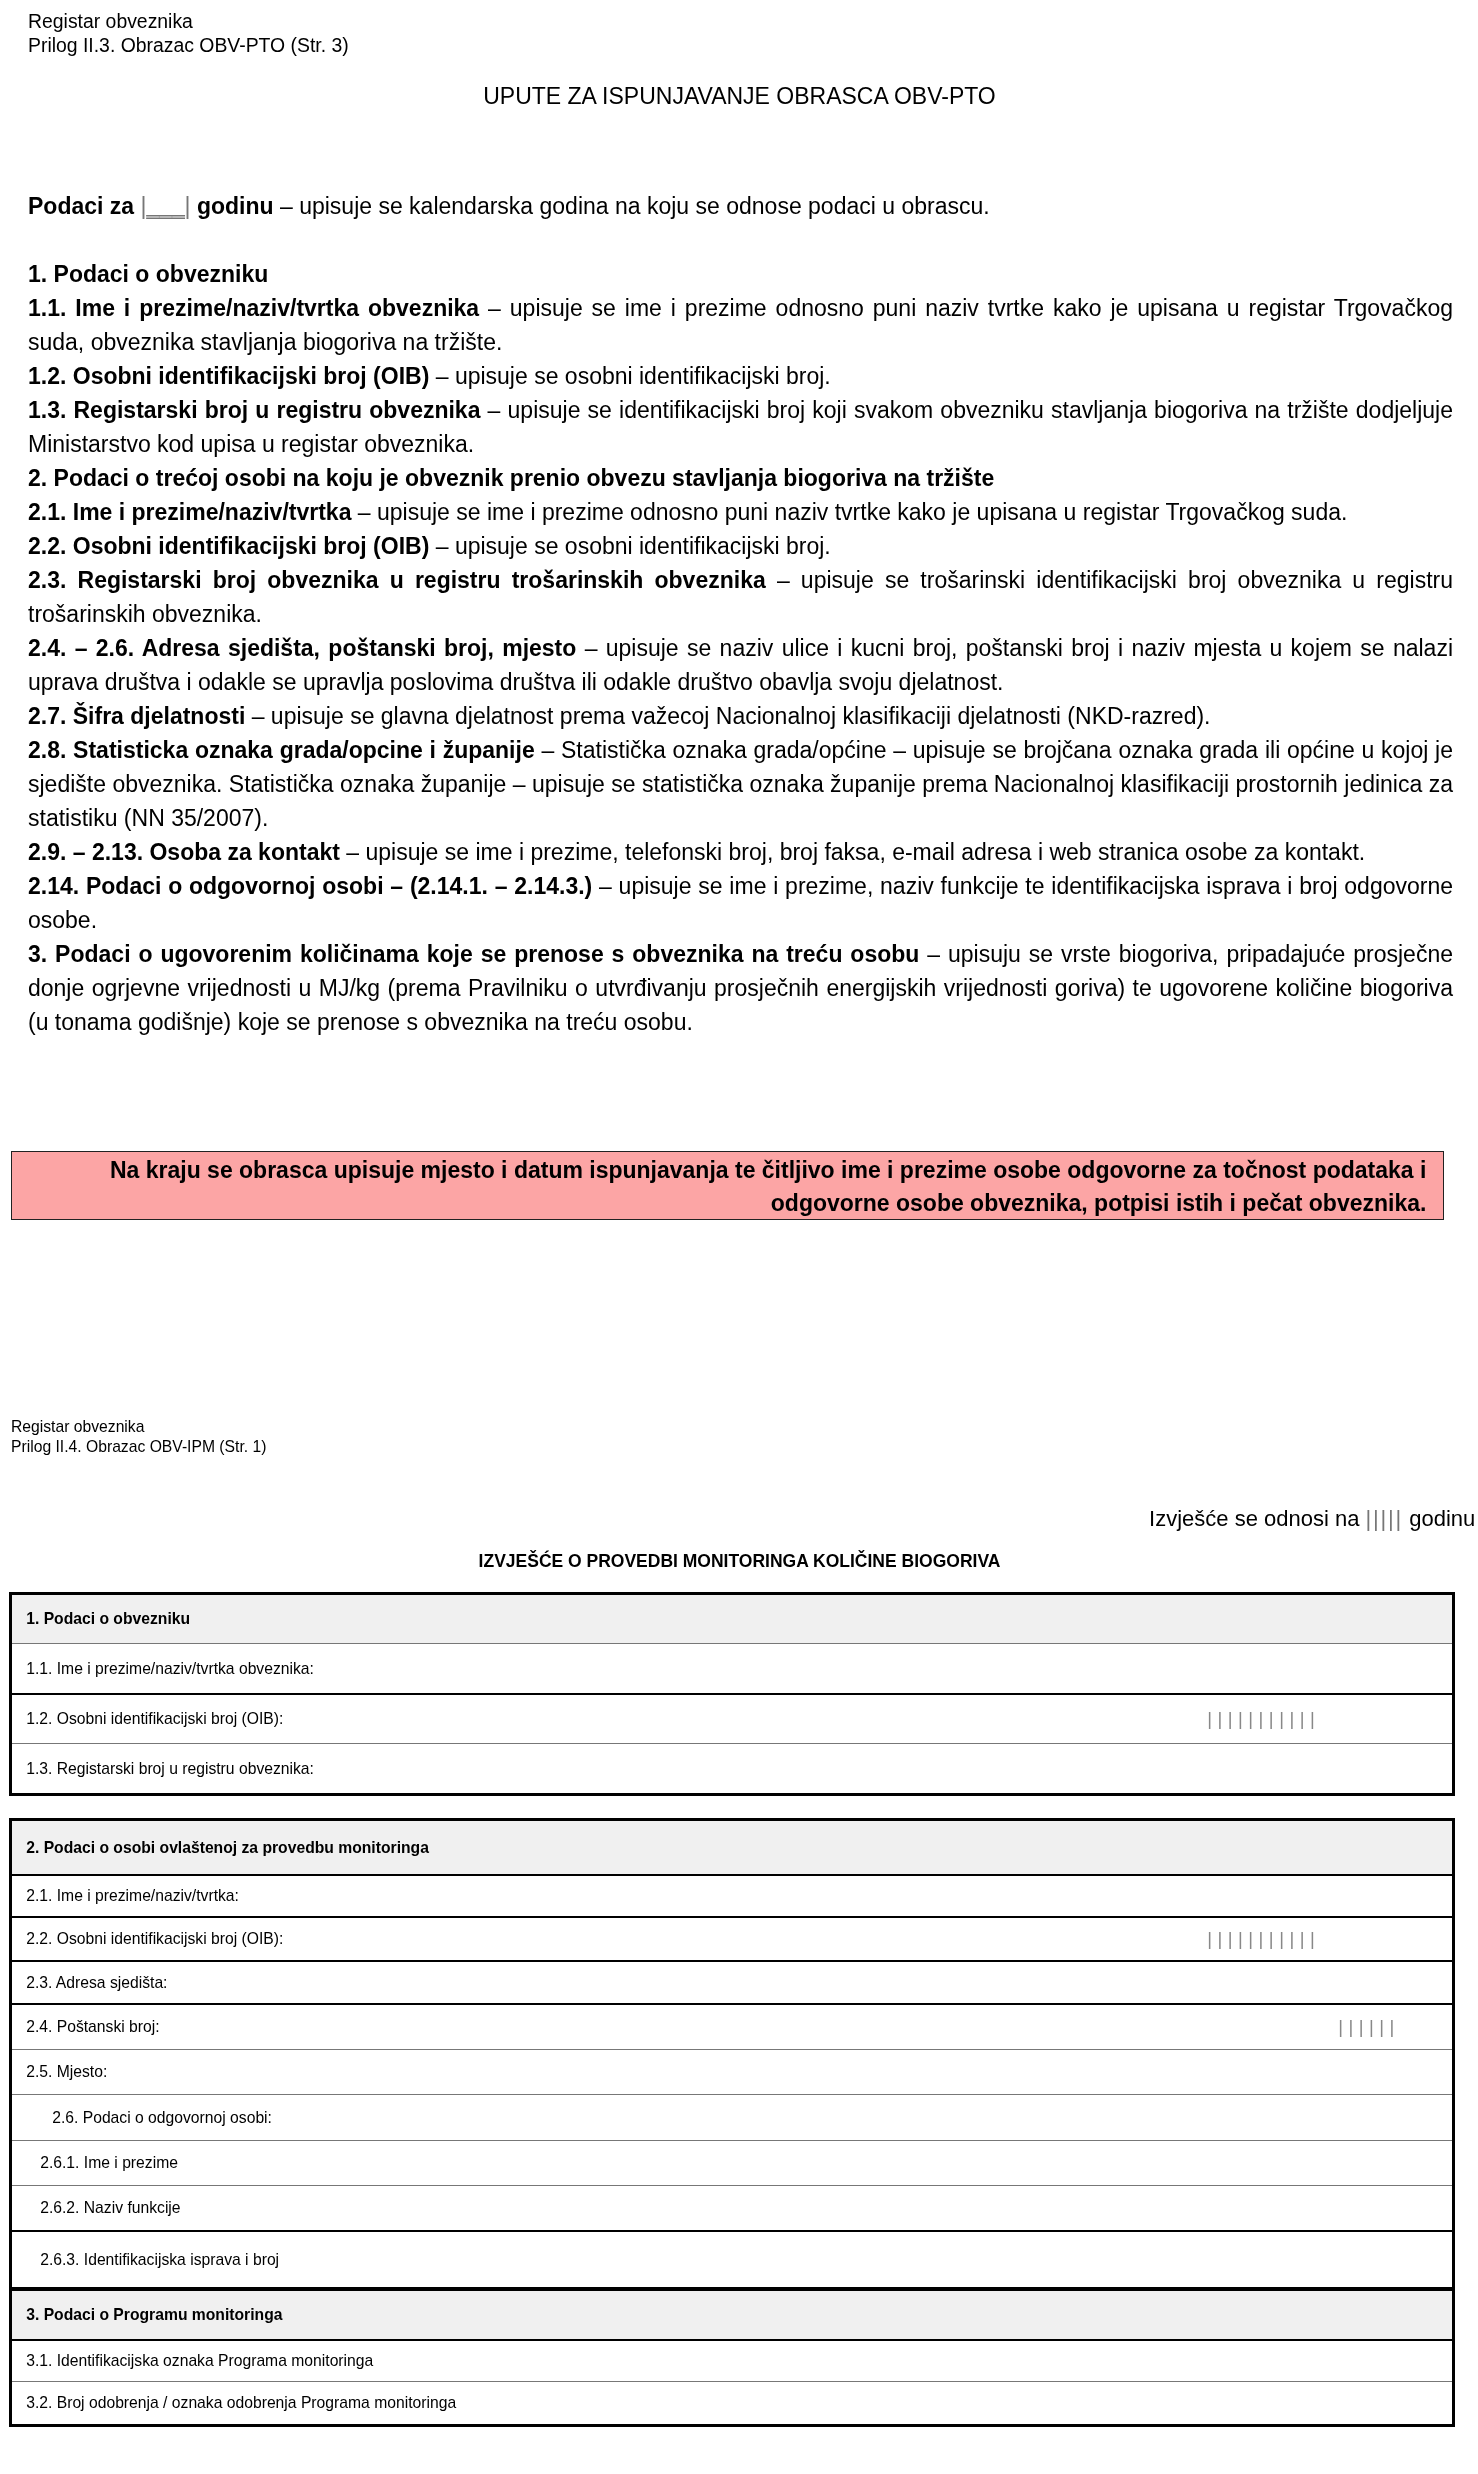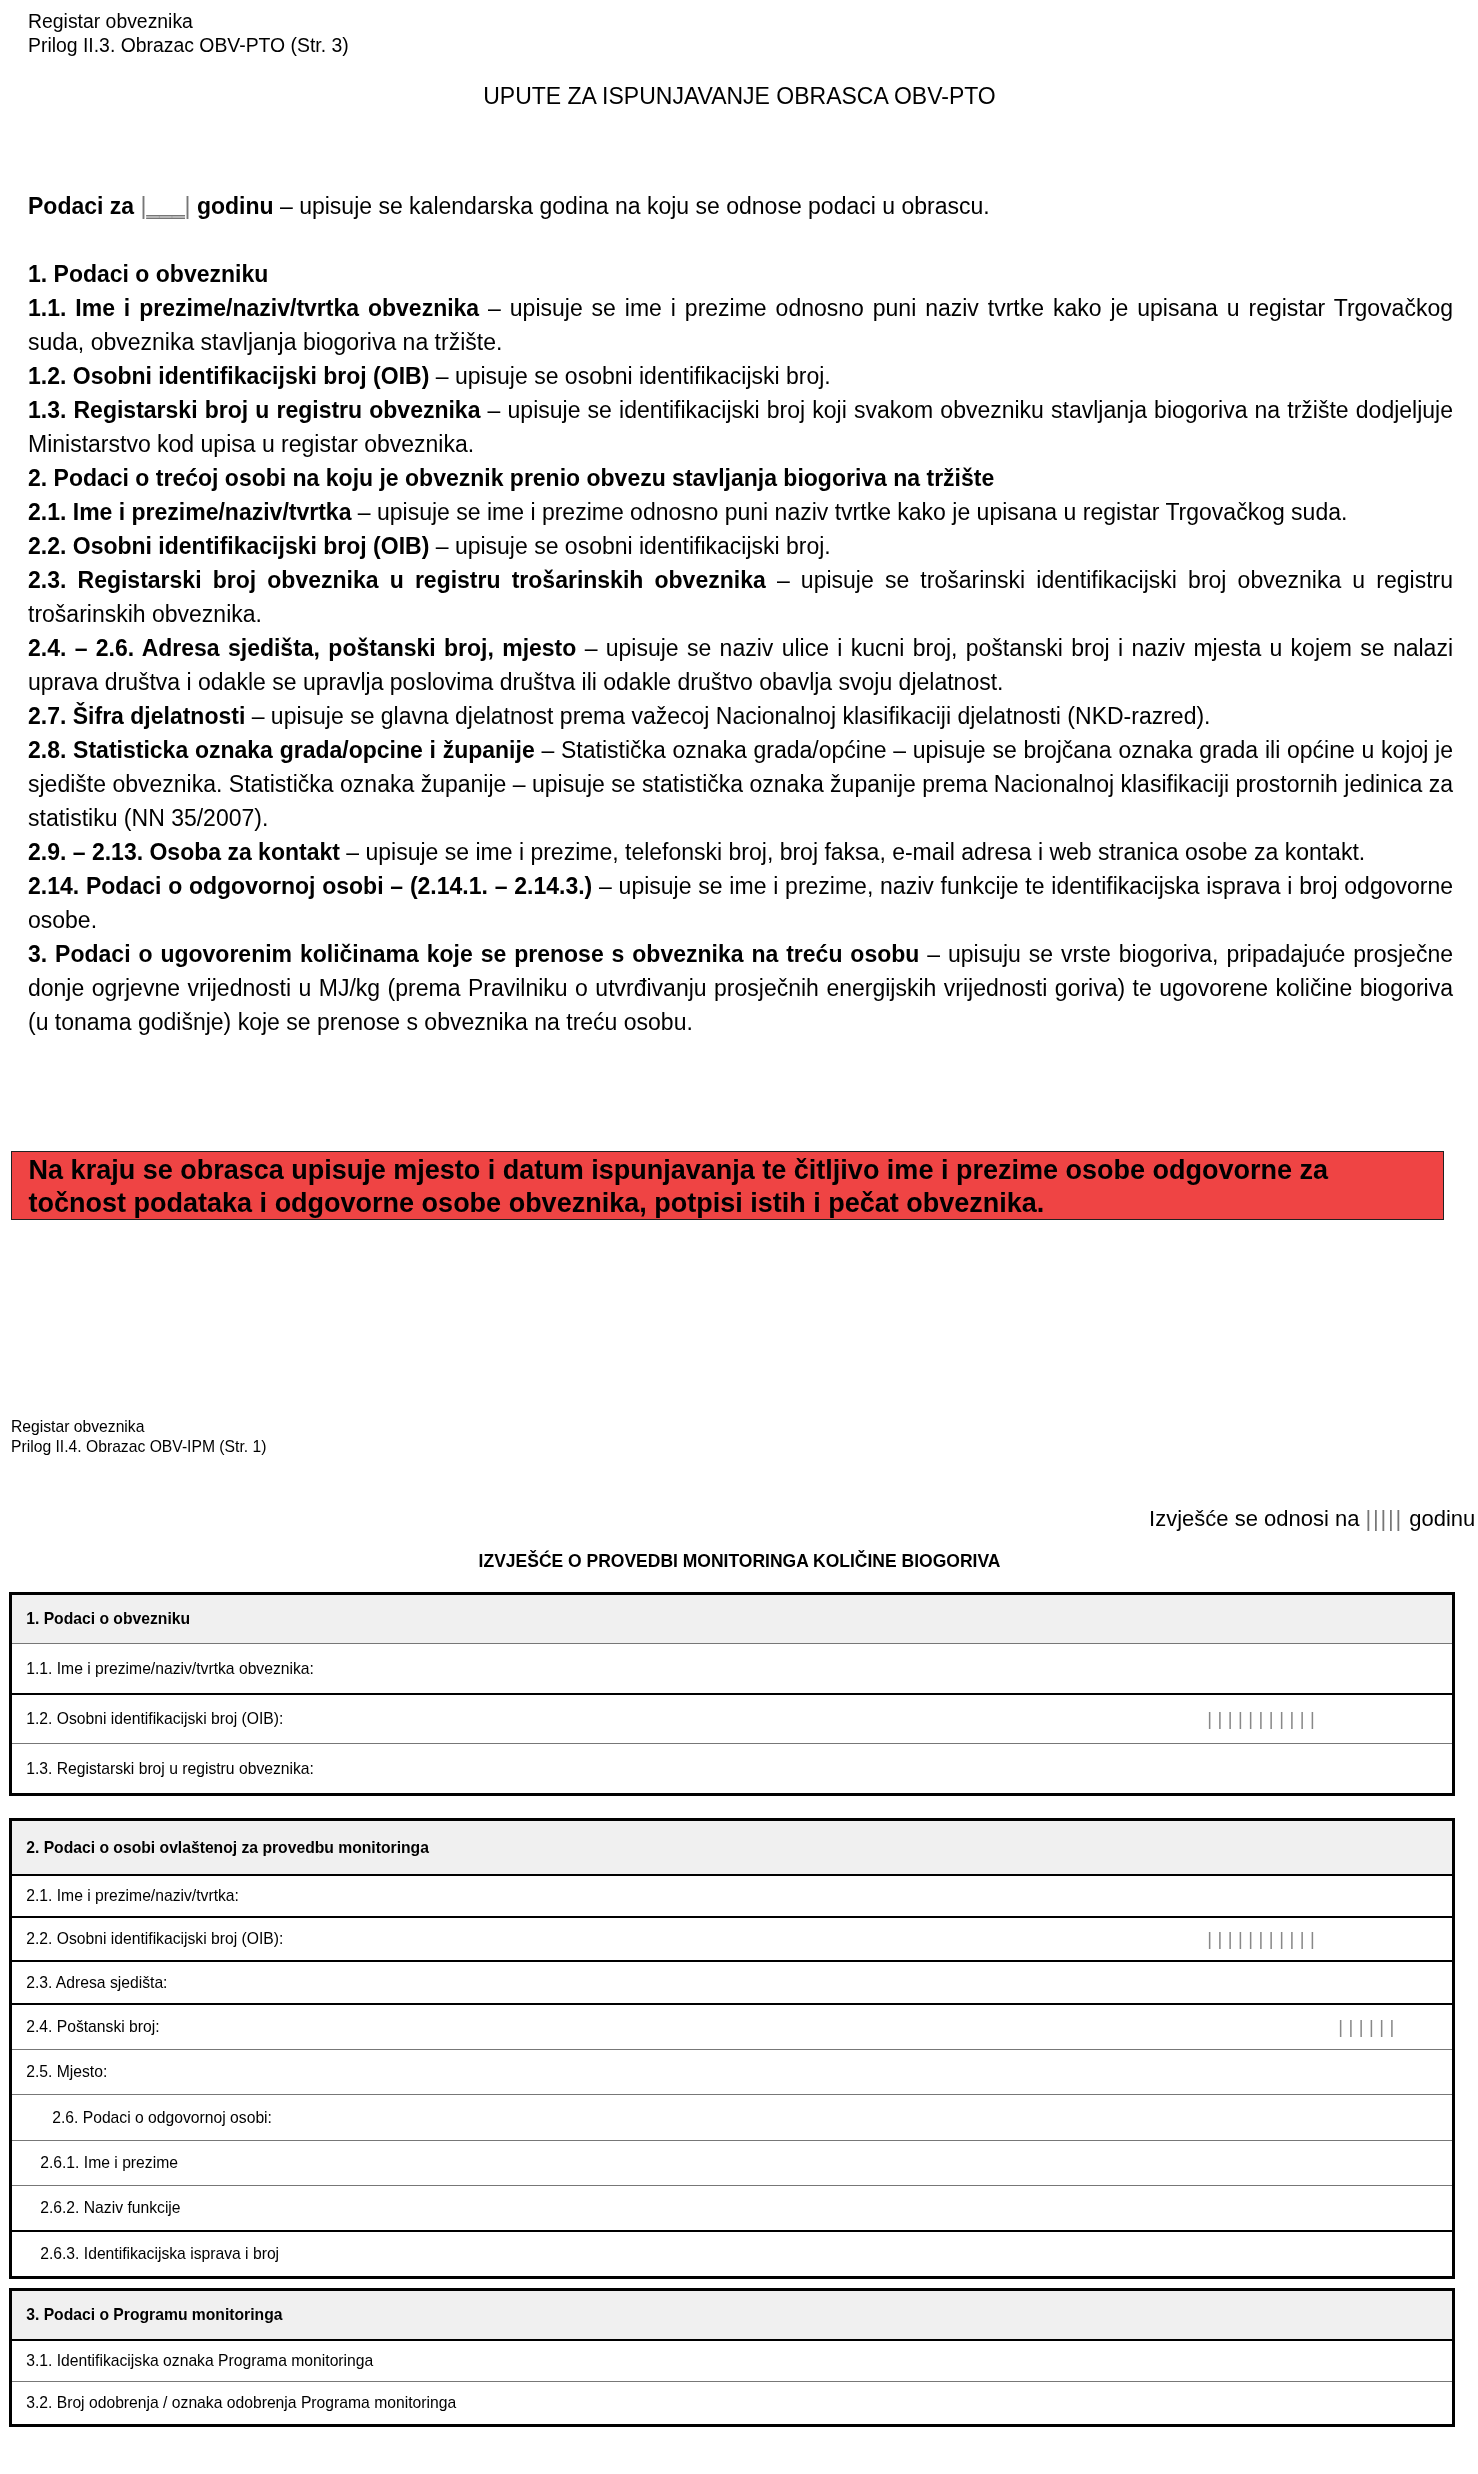--- a/index.html
+++ b/index.html
@@ -11,23 +11,23 @@
   .hdr { left: 28px; font-size: 19.4px; line-height: 24px; }
   .title1 { top: 83px; left: 0; width: 1479px; text-align: center; font-size: 23px; }
   .instr { left: 28px; width: 1425px; font-size: 23px; line-height: 34px; }
   .instr p { margin: 0; }
   .instr .j { text-align: justify; }
   .instr .gap { height: 34px; }
   .ticks { color: #777; letter-spacing: 1.8px; }
   .ticks-u { text-decoration: underline; text-decoration-color: #777; color: #777; }
   .graybox {
     left: 11px; top: 1151px; width: 1433px; height: 69px;
-    background: #ef4444; border: 1.8px solid #222;
+    background: #fca5a5; border: 1.8px solid #222;
     padding: 1.8px 16.6px; box-sizing: border-box;
-    font-size: 27px; font-weight: bold; line-height: 33px;
+    font-size: 23px; font-weight: bold; line-height: 33px; text-align: right;
   }
   .hdr2 { left: 11px; font-size: 15.7px; line-height: 22px; }
   .yearline { right: 3.7px; top: 1506px; font-size: 22px; }
   .title2 { top: 1551px; left: 0; width: 1479px; text-align: center; font-size: 17.5px; font-weight: bold; }
   .tbl {
     left: 9.2px; width: 1446px; border: 3.7px solid #000; box-sizing: border-box;
   }
   .row {
     position: relative; box-sizing: border-box; border-top: 2.8px solid #000;
     display: flex; align-items: center; padding-left: 14px; font-size: 15.7px;
@@ -117,21 +117,21 @@
     </div>
     <div class="row thin" style="height: 46px; padding-left: 40px;">
       <span>2.6. Podaci o odgovornoj osobi:</span>
     </div>
     <div class="row sub thin" style="height: 45px;">
       <span>2.6.1. Ime i prezime</span>
     </div>
     <div class="row sub thin" style="height: 45px;">
       <span>2.6.2. Naziv funkcije</span>
     </div>
-    <div class="row sub" style="height: 46px; align-items: center;">
+    <div class="row sub" style="height: 57px; align-items: center;">
       <span>2.6.3. Identifikacijska isprava i broj</span>
     </div>
   </div>
 <div class="abs tbl" style="top:2288px">
     <div class="row head" style="height: 48px;">3. Podaci o Programu monitoringa</div>
     <div class="row" style="height: 42px;">
       <span>3.1. Identifikacijska oznaka Programa monitoringa</span>
     </div>
     <div class="row thin" style="height: 43px;">
       <span>3.2. Broj odobrenja / oznaka odobrenja Programa monitoringa</span>

